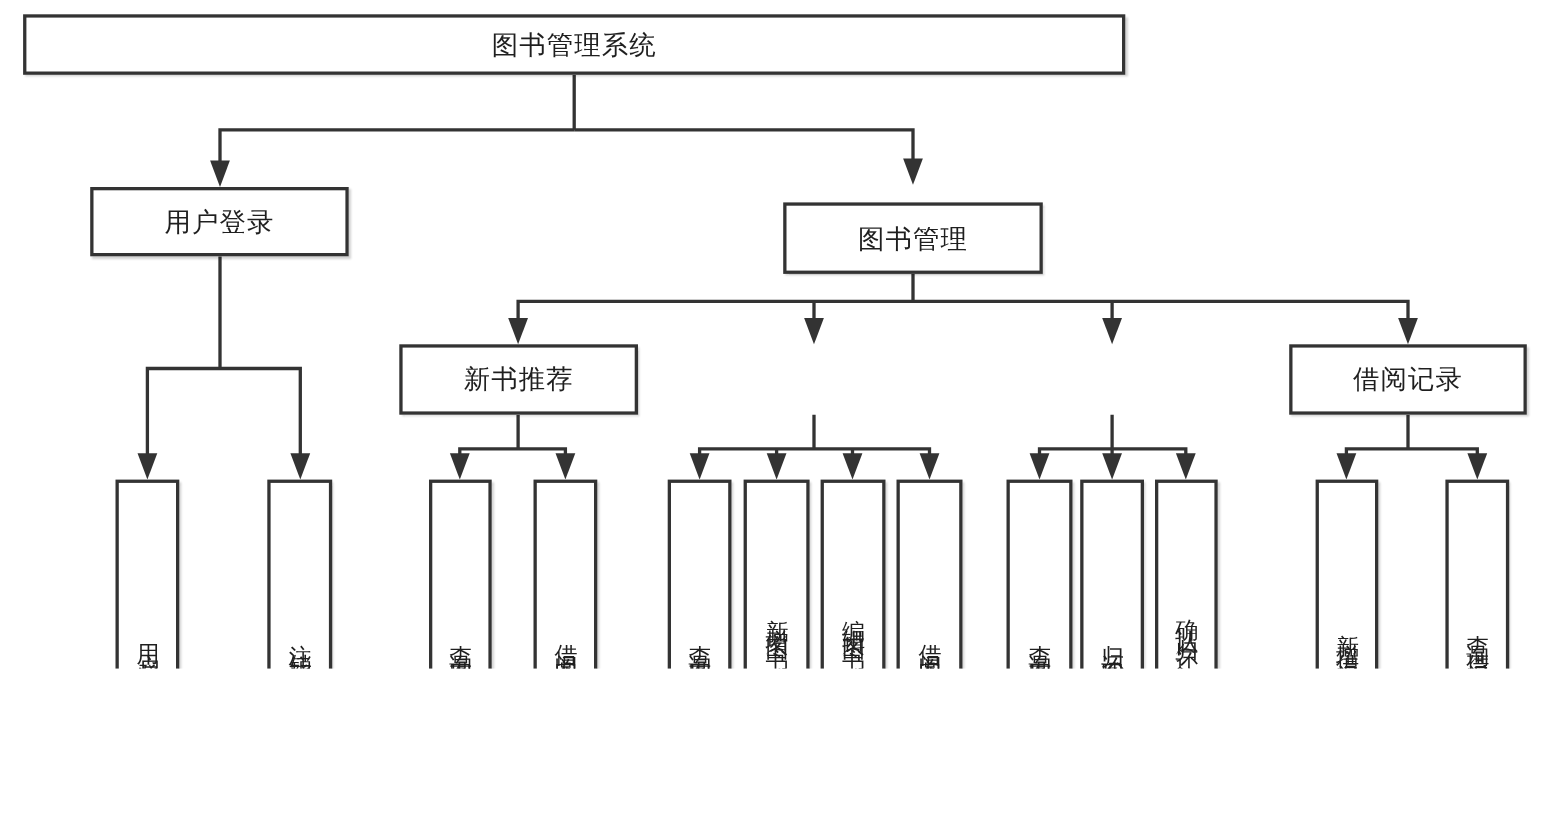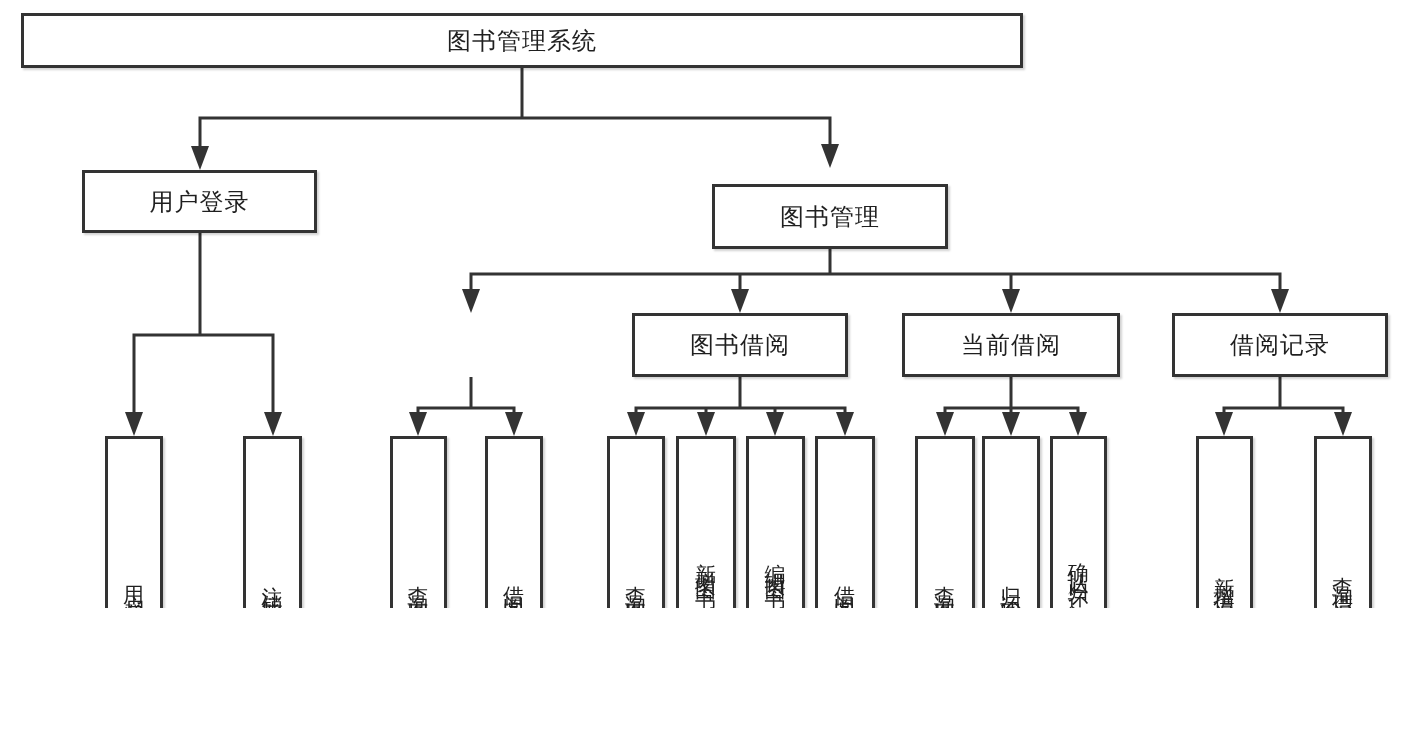--- a/index.html
+++ b/index.html
@@ -1,20 +1,20 @@
 <!DOCTYPE html>
 <html style="--line: #333333; --text: #1f1f1f; --fill: #ffffff; --bg: #ffffff; --wm: #9e9699;"><head>
 <meta charset="utf-8">
 <style>
   html,body{margin:0;padding:0;background:#fff;}
   #canvas{
     position:relative;
     width:1405px;height:608px;
     background:var(--bg,#ffffff);
-    font-family:Liberation Sans, sans-serif;
+    font-family:Liberation Serif, serif;
     overflow:hidden;
     text-align:center;
   }
   #wires{position:absolute;left:0;top:0;width:1405px;height:747px;z-index:1;}
   .edge{stroke:var(--line,#333333);stroke-width:3;fill:none;}
   .arrow{fill:var(--line,#333333);stroke:none;}
   .box{
     position:absolute;box-sizing:border-box;z-index:2;
     background:var(--fill,#ffffff);
     border:3px solid var(--line,#333333);
@@ -75,22 +75,21 @@
     <path class="edge" d="M1280,377 V408 M1280,408 H1224 V417 M1280,408 H1343 V417"></path>
     <polygon class="arrow" points="1215,412 1233,412 1224,436"></polygon>
     <polygon class="arrow" points="1334,412 1352,412 1343,436"></polygon>
   </svg>
 
   <div class="box hbox" style="left:21px;top:13px;width:1002px;height:55px;">图书管理系统</div>
 
   <div class="box hbox" style="left:82px;top:170px;width:235px;height:63px;">用户登录</div>
   <div class="box hbox" style="left:712px;top:184px;width:236px;height:65px;">图书管理</div>
 
-  <div class="box hbox" style="left:632px;top:313px;width:216px;height:64px;">图书借阅</div>
-  <div class="box hbox" style="left:902px;top:313px;width:218px;height:64px;">当前借阅</div>
+  <div class="box hbox" style="left:363px;top:313px;width:217px;height:64px;">新书推荐</div>
   <div class="box hbox" style="left:1172px;top:313px;width:216px;height:64px;">借阅记录</div>
 
   <div class="box leaf" style="left:105px;top:436px;width:58px;height:301px;">
     <span>用户登录</span>
   </div>
   <div class="box leaf" style="left:243px;top:436px;width:59px;height:301px;">
     <span>注销登录</span>
   </div>
 
   <div class="box leaf" style="left:390px;top:436px;width:57px;height:301px;">

